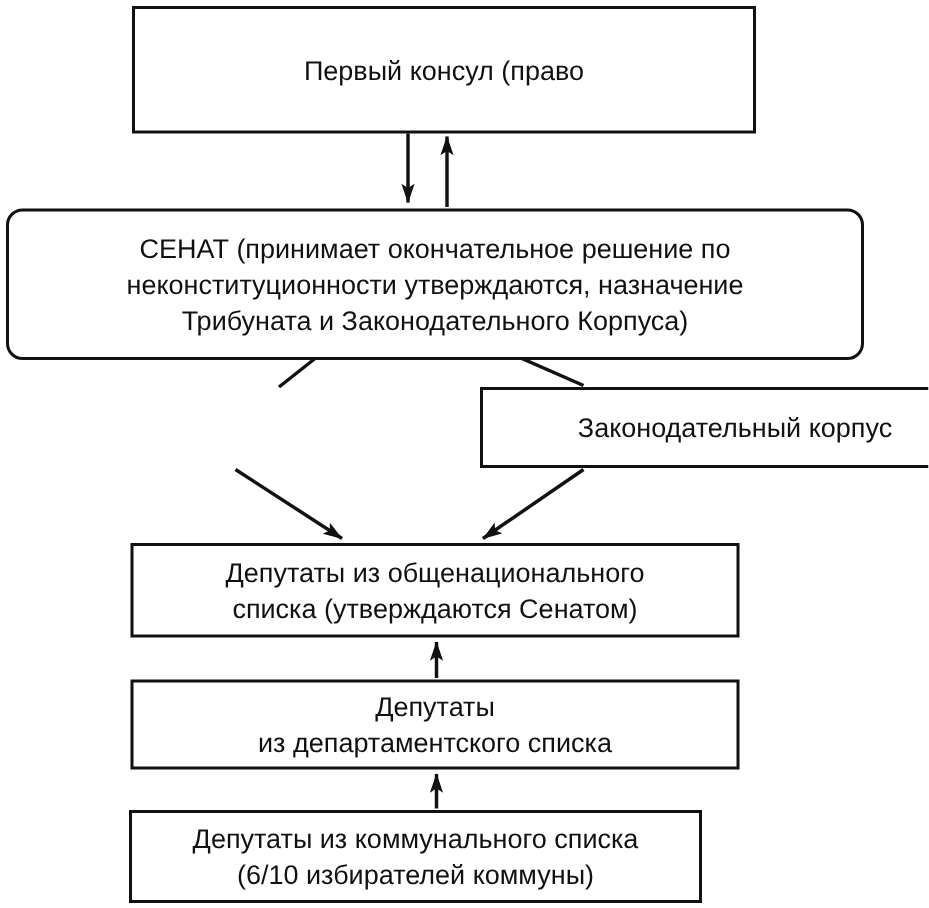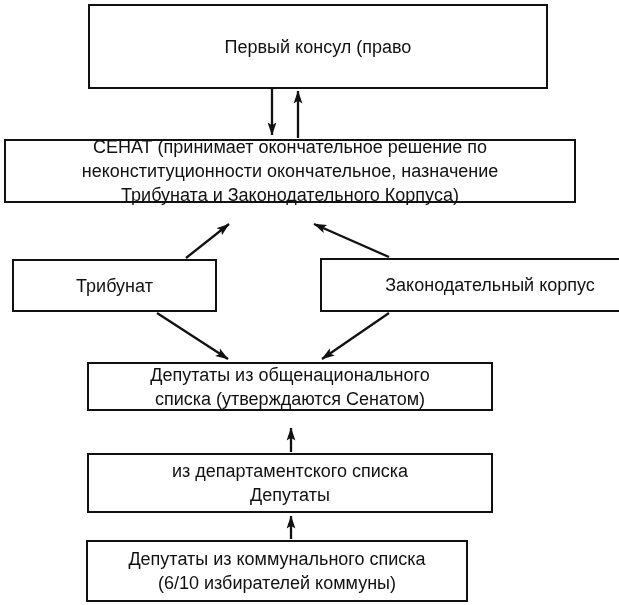--- a/index.html
+++ b/index.html
@@ -24,25 +24,25 @@
     display: flex;
     flex-direction: column;
     justify-content: center;
     align-items: center;
     text-align: center;
     font-size: 18px;
     line-height: 24px;
     z-index: 2;
   }
   .line { white-space: pre; }
-  #box-consul            { left: 88px;  top: 4px;   width: 460px; height: 85px; gap: 27px; }
-  #box-senate            { left: 4px;   top: 139px; width: 572px; height: 64px; }
+  #box-consul            { left: 88px;  top: 4px;   width: 416px; height: 85px; gap: 27px; }
+  #box-senate            { left: 4px;   top: 139px; width: 572px; height: 101px; border-radius: 11px; }
   #box-tribunate         { left: 12px;  top: 259px; width: 205px; height: 53px; }
   #box-legislative       { left: 320px; top: 258px; width: 340px; height: 54px; }
-  #box-dep-national      { left: 87px;  top: 362px; width: 406px; height: 49px; }
+  #box-dep-national      { left: 87px;  top: 362px; width: 406px; height: 63px; }
   #box-dep-departmental  { left: 87px;  top: 453px; width: 406px; height: 60px; }
   #box-dep-communal      { left: 86px;  top: 540px; width: 382px; height: 62px; }
   .arrow-layer {
     position: absolute;
     left: 0; top: 0;
     width: 619px;
     height: 605px;
     z-index: 1;
   }
 </style>
@@ -68,40 +68,37 @@
       <line x1="291" y1="539" x2="291" y2="516" marker-end="url(#ah)"></line>
     </g>
   </svg>
 
   <div class="box" id="box-consul">
     <div class="line">Первый консул (право</div>
   </div>
 
   <div class="box" id="box-senate">
     <div class="line">СЕНАТ (принимает окончательное решение по</div>
-    <div class="line">неконституционности окончательное, назначение</div>
+    <div class="line">неконституционности утверждаются, назначение</div>
     <div class="line">Трибуната и Законодательного Корпуса)</div>
   </div>
 
-  <div class="box" id="box-tribunate">
-    <div class="line">Трибунат</div>
-  </div>
 
   <div class="box" id="box-legislative">
     <div class="line">Законодательный корпус</div>
   </div>
 
   <div class="box" id="box-dep-national">
     <div class="line">Депутаты из общенационального</div>
     <div class="line">списка (утверждаются Сенатом)</div>
   </div>
 
   <div class="box" id="box-dep-departmental">
+    <div class="line">Депутаты</div>
     <div class="line">из департаментского списка</div>
-    <div class="line">Депутаты</div>
   </div>
 
   <div class="box" id="box-dep-communal">
     <div class="line">Депутаты из коммунального списка</div>
     <div class="line">(6/10 избирателей коммуны)</div>
   </div>
 
 </div>
 
 </body></html>

